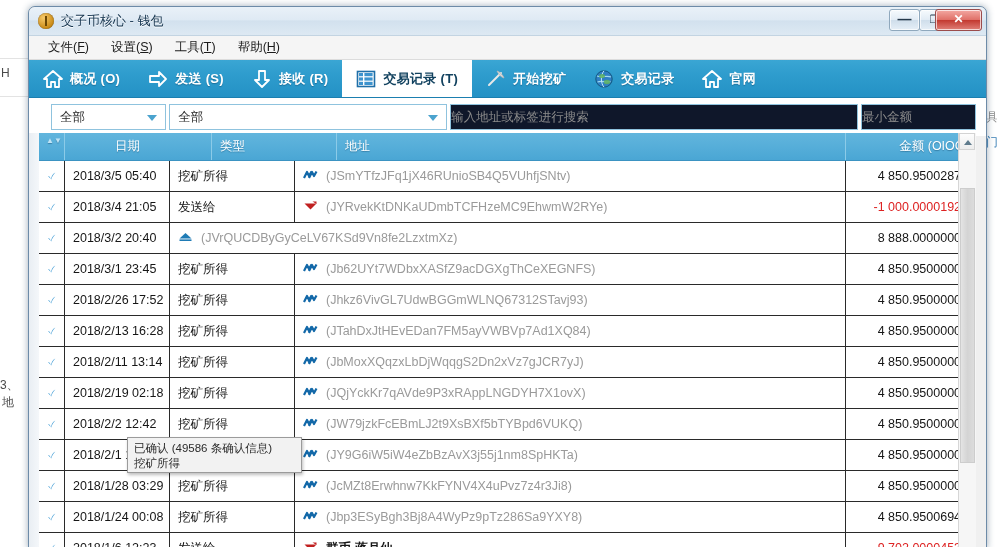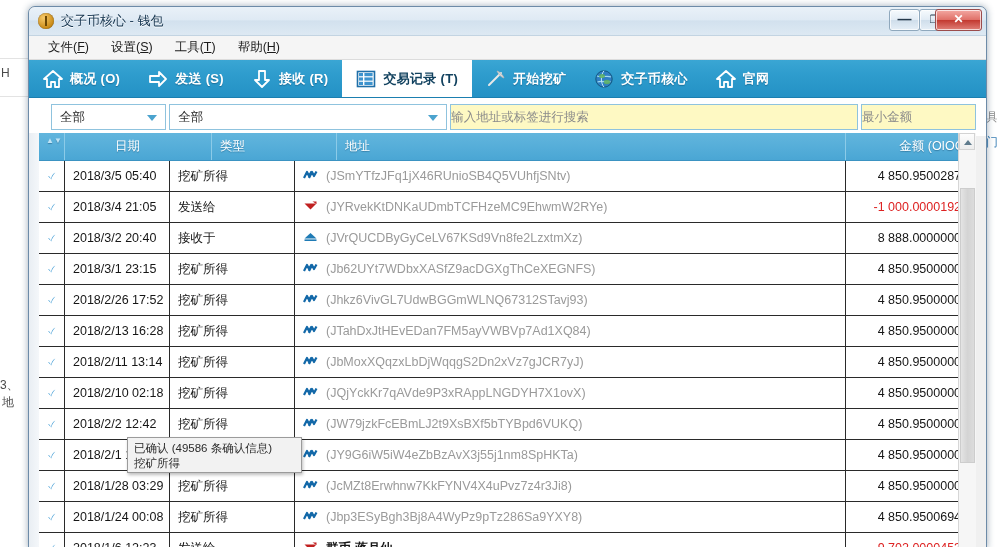--- a/index.html
+++ b/index.html
@@ -113,21 +113,21 @@
     box-sizing:border-box;
   }
   #combo-status{width:120px;}
   #combo-type{width:290px;}
   .combo .arrow{
     position:absolute;right:8px;top:10px;width:0;height:0;
     border-left:5px solid transparent;border-right:5px solid transparent;
     border-top:6px solid #4ba3ce;
   }
   .textbox{
-    height:26px;border:1px solid #8fc3de;background:#fef9c3;box-sizing:border-box;
+    height:26px;border:1px solid #8fc3de;background:#0f172a;box-sizing:border-box;
     display:flex;align-items:center;padding-left:0;
     font-size:12.5px;color:#8b8b8b;cursor:text;
   }
   #search-input{width:426px;}
   #amount-input{width:120px;}
   
   #table-wrap{
     position:absolute;left:10px;top:126px;width:937px;height:415px;
     background:#fff;overflow:hidden;
   }
@@ -287,21 +287,21 @@
         <span class="ticon">
           <svg width="20" height="20" viewBox="0 0 20 20">
             <circle cx="10" cy="10" r="8.2" fill="#2f7fc4" stroke="#14567f" stroke-width="1"></circle>
             <path d="M3 7 C7 9 13 6 17 8" stroke="#9fd9f0" stroke-width="1.2" fill="none"></path>
             <path d="M3.5 13 C8 11 12 14 16.5 12.5" stroke="#9fd9f0" stroke-width="1.2" fill="none"></path>
             <path d="M10 1.8 C6.5 6 6.5 14 10 18.2" stroke="#bfe7f7" stroke-width="1" fill="none"></path>
             <ellipse cx="8" cy="7" rx="3" ry="2" fill="#5fb25f" opacity=".85"></ellipse>
             <ellipse cx="13" cy="13" rx="3.2" ry="2.2" fill="#5fb25f" opacity=".85"></ellipse>
           </svg>
         </span>
-        <span class="tlabel">交子币核心</span>
+        <span class="tlabel">交易记录</span>
       </div>
       <div class="tool">
         <span class="ticon">
           <svg width="20" height="20" viewBox="0 0 20 20">
             <path d="M10 2 L19 10 L16 10 L16 18 L12 18 L12 13 L8 13 L8 18 L4 18 L4 10 L1 10 Z" fill="none" stroke="#ffffff" stroke-width="1.8" stroke-linejoin="round"></path>
           </svg>
         </span>
         <span class="tlabel">官网</span>
       </div>
     </div>
@@ -374,37 +374,36 @@
           </div>
           <div class="td c-amount amt-neg">-1 000.00001920</div>
         </div>
         <div class="tbody-row">
           <div class="td c-status">
             <svg class="chk" viewBox="0 0 14 14">
               <path d="M1.5 7 C4 7.5 5 9 6 12 C7 7 9.5 3 13 1.5 C9.5 5 7.5 8.5 6.5 12.5 Z" fill="#3d9ad4"></path>
             </svg>
           </div>
           <div class="td c-date">2018/3/2 20:40</div>
-          <div class="td c-type">接收于</div>
           <div class="td c-addr">
             <span><svg class="addr-icon" viewBox="0 0 15 12">
                 <path d="M1.5 7.5 L7.5 2 L13.5 7.5 Z" fill="#1f7bb5"></path>
                 <rect x="1.5" y="8.4" width="12" height="1.6" fill="#1f7bb5"></rect>
               </svg></span>
             <span class="addr-text">(JVrQUCDByGyCeLV67KSd9Vn8fe2LzxtmXz)</span>
           </div>
           <div class="td c-amount">8 888.00000000</div>
         </div>
         <div class="tbody-row">
           <div class="td c-status">
             <svg class="chk" viewBox="0 0 14 14">
               <path d="M1.5 7 C4 7.5 5 9 6 12 C7 7 9.5 3 13 1.5 C9.5 5 7.5 8.5 6.5 12.5 Z" fill="#3d9ad4"></path>
             </svg>
           </div>
-          <div class="td c-date">2018/3/1 23:15</div>
+          <div class="td c-date">2018/3/1 23:45</div>
           <div class="td c-type">挖矿所得</div>
           <div class="td c-addr">
             <span><svg class="addr-icon" viewBox="0 0 15 12">
                 <path d="M1 9 L4 3 L6 7 L8.5 2.5" stroke="#1268a8" stroke-width="2.2" fill="none" stroke-linejoin="round"></path>
                 <path d="M6 9 L9 3 L11 7 L13.5 2.5" stroke="#1268a8" stroke-width="2.2" fill="none" stroke-linejoin="round"></path>
               </svg></span>
             <span class="addr-text">(Jb62UYt7WDbxXASfZ9acDGXgThCeXEGNFS)</span>
           </div>
           <div class="td c-amount">4 850.95000000</div>
         </div>
@@ -458,21 +457,21 @@
             <span class="addr-text">(JbMoxXQqzxLbDjWqqgS2Dn2xVz7gJCR7yJ)</span>
           </div>
           <div class="td c-amount">4 850.95000000</div>
         </div>
         <div class="tbody-row">
           <div class="td c-status">
             <svg class="chk" viewBox="0 0 14 14">
               <path d="M1.5 7 C4 7.5 5 9 6 12 C7 7 9.5 3 13 1.5 C9.5 5 7.5 8.5 6.5 12.5 Z" fill="#3d9ad4"></path>
             </svg>
           </div>
-          <div class="td c-date">2018/2/10 02:18</div>
+          <div class="td c-date">2018/2/19 02:18</div>
           <div class="td c-type">挖矿所得</div>
           <div class="td c-addr">
             <span><svg class="addr-icon" viewBox="0 0 15 12">
                 <path d="M1 9 L4 3 L6 7 L8.5 2.5" stroke="#1268a8" stroke-width="2.2" fill="none" stroke-linejoin="round"></path>
                 <path d="M6 9 L9 3 L11 7 L13.5 2.5" stroke="#1268a8" stroke-width="2.2" fill="none" stroke-linejoin="round"></path>
               </svg></span>
             <span class="addr-text">(JQjYckKr7qAVde9P3xRAppLNGDYH7X1ovX)</span>
           </div>
           <div class="td c-amount">4 850.95000000</div>
         </div>

